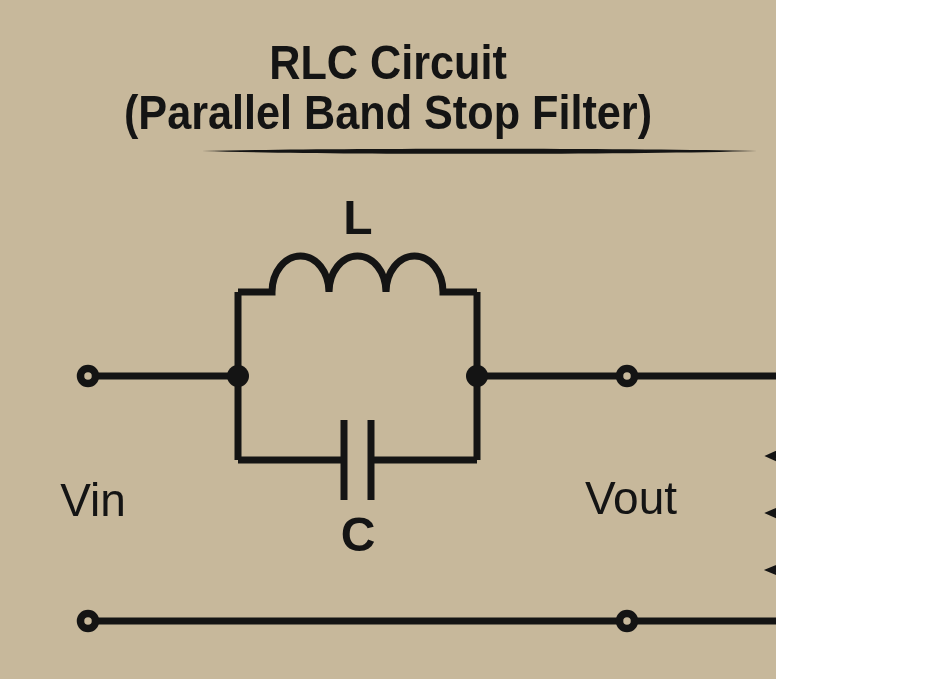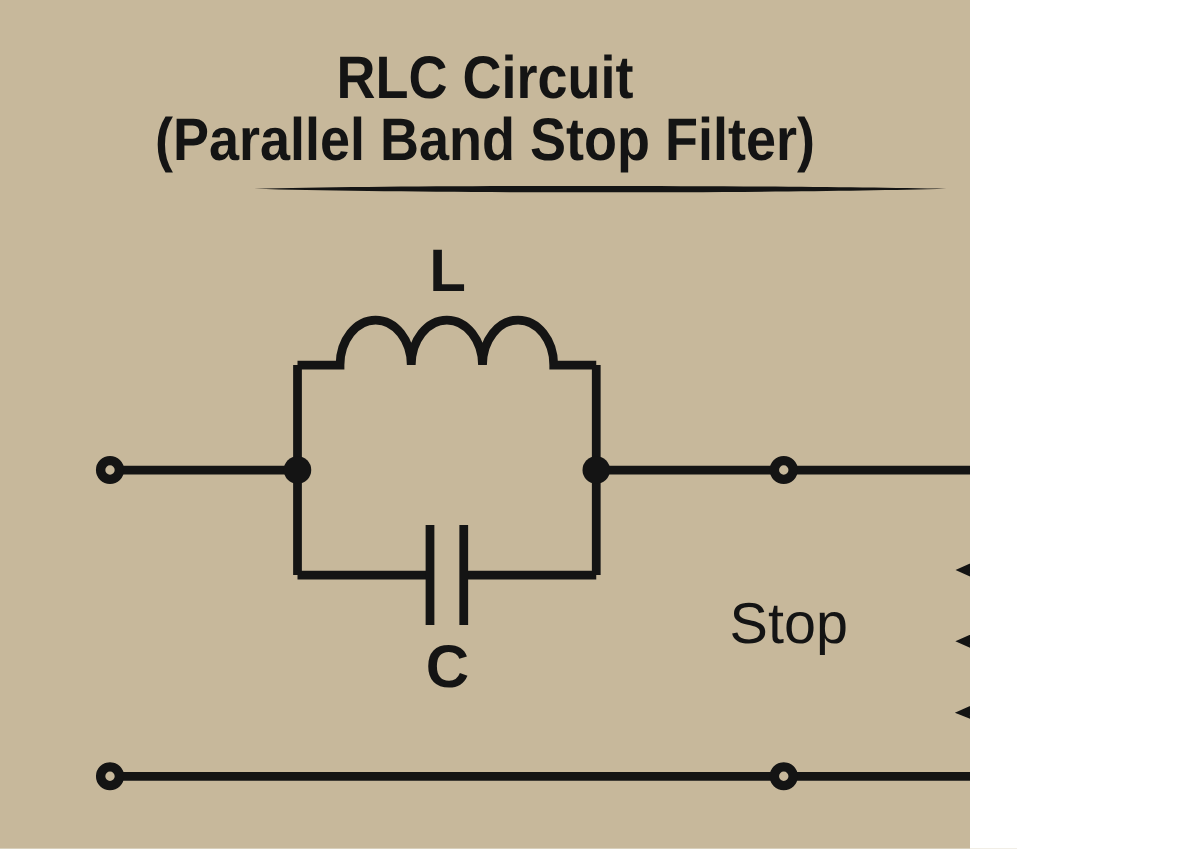--- a/index.html
+++ b/index.html
@@ -116,15 +116,16 @@
 
     <circle class="terminal" cx="88" cy="376" r="7.5"></circle>
     <circle class="terminal" cx="627" cy="376" r="7.5"></circle>
     <circle class="terminal" cx="88" cy="621" r="7.5"></circle>
     <circle class="terminal" cx="627" cy="621" r="7.5"></circle>
   </svg>
 
   <div class="lbl lbl-component lbl-inductor">L</div>
   <div class="lbl lbl-component lbl-capacitor">C</div>
   <div class="lbl lbl-component lbl-resistor">R</div>
-  <div class="lbl lbl-io lbl-vout">Stop</div>
+  <div class="lbl lbl-io lbl-vin">Vin</div>
+  <div class="lbl lbl-io lbl-vout">Vout</div>
 
 </div>
 
 </body></html>

